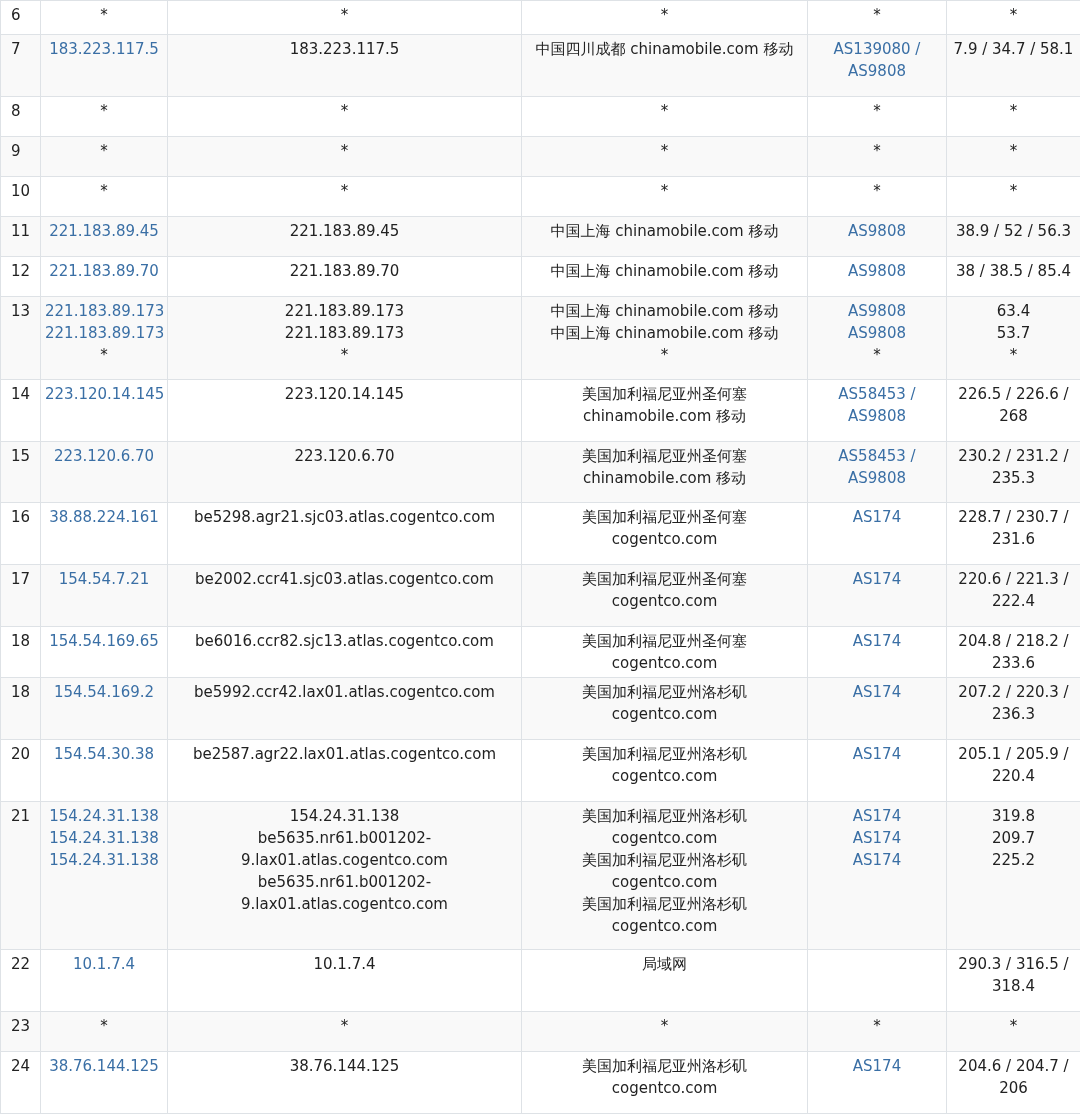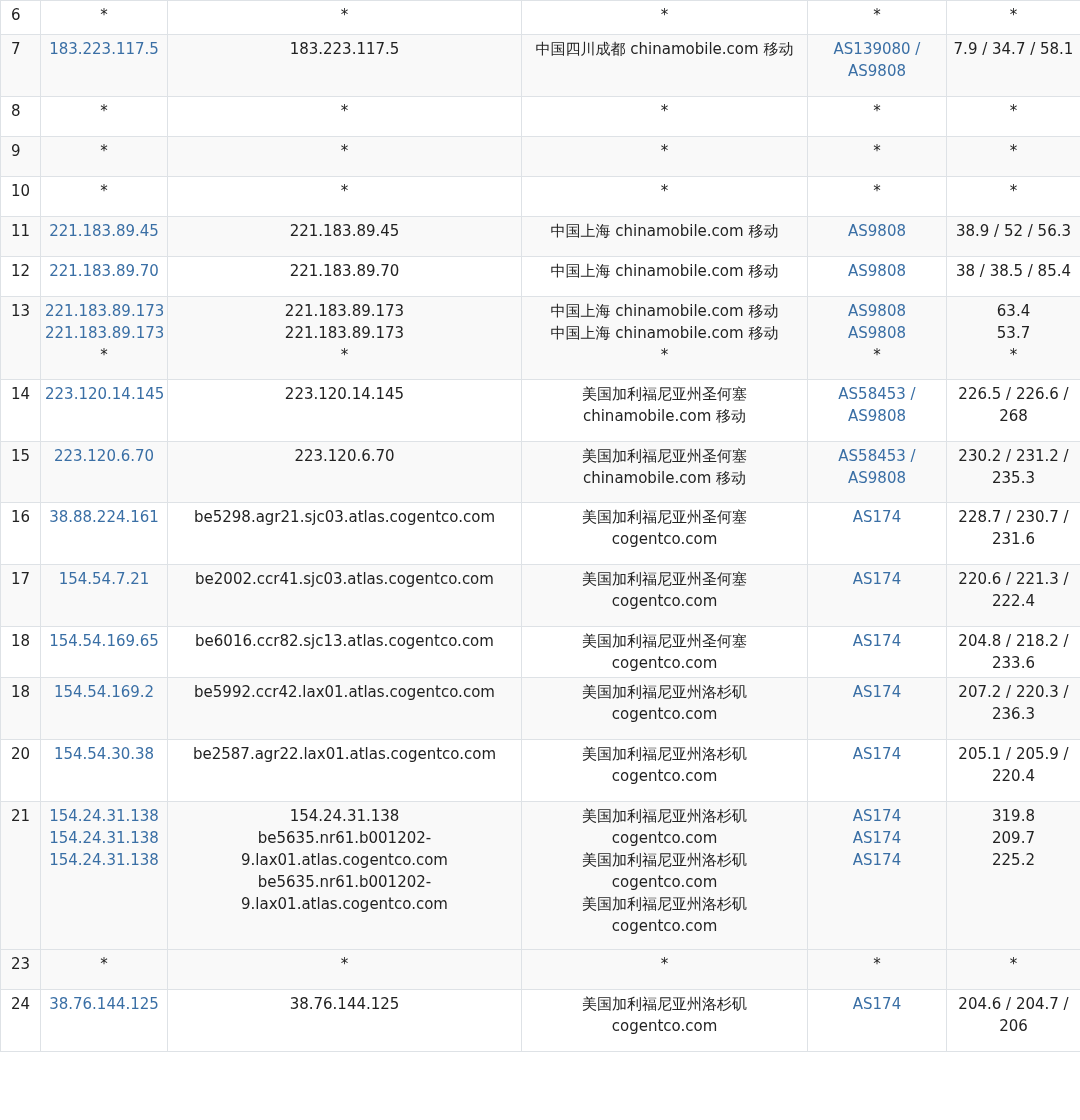--- a/index.html
+++ b/index.html
@@ -353,20 +353,37 @@
           <span class="line link">AS174</span>
           <span class="line link">AS174</span>
           <span class="line link">AS174</span>
         </td>
         <td>
           <span class="line">319.8</span>
           <span class="line">209.7</span>
           <span class="line">225.2</span>
         </td>
       </tr>
+      <tr class="even" style="height: 62px;">
+        <td class="hop"><span>22</span></td>
+        <td>
+          <span class="line link">10.1.7.4</span>
+        </td>
+        <td>
+          <span class="line">10.1.7.4</span>
+        </td>
+        <td>
+          <span class="line">局域网</span>
+        </td>
+        <td></td>
+        <td>
+          <span class="line">290.3 / 316.5 /</span>
+          <span class="line">318.4</span>
+        </td>
+      </tr>
       <tr class="odd" style="height: 40px;">
         <td class="hop"><span>23</span></td>
         <td>
           <span class="line">*</span>
         </td>
         <td>
           <span class="line">*</span>
         </td>
         <td>
           <span class="line">*</span>

